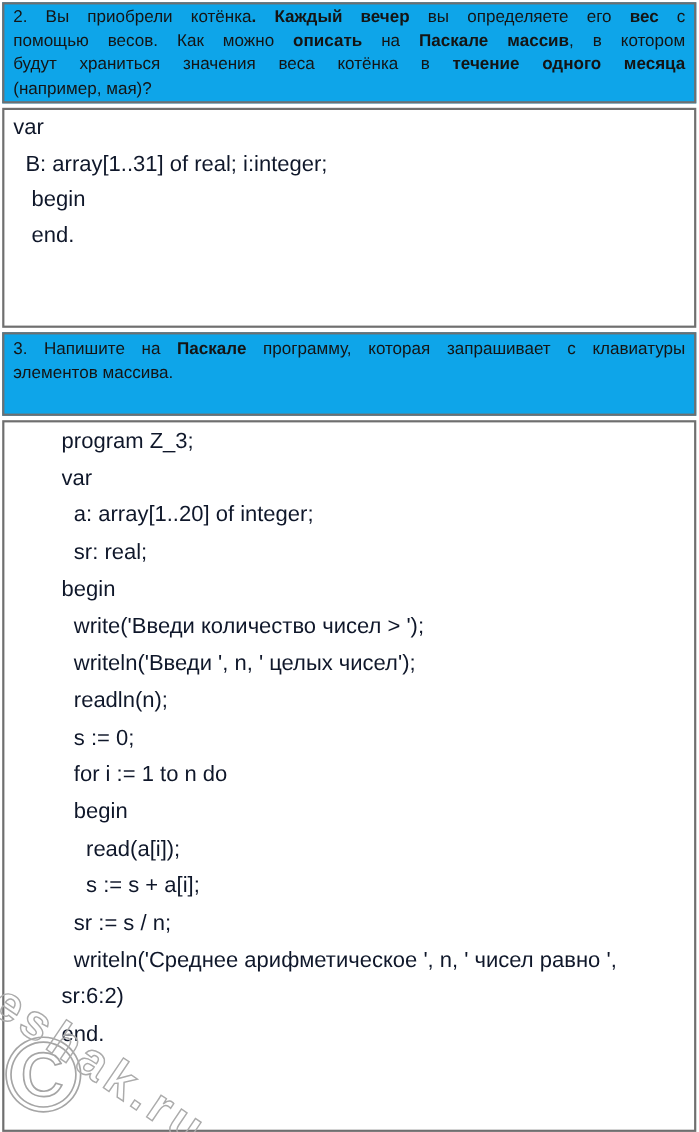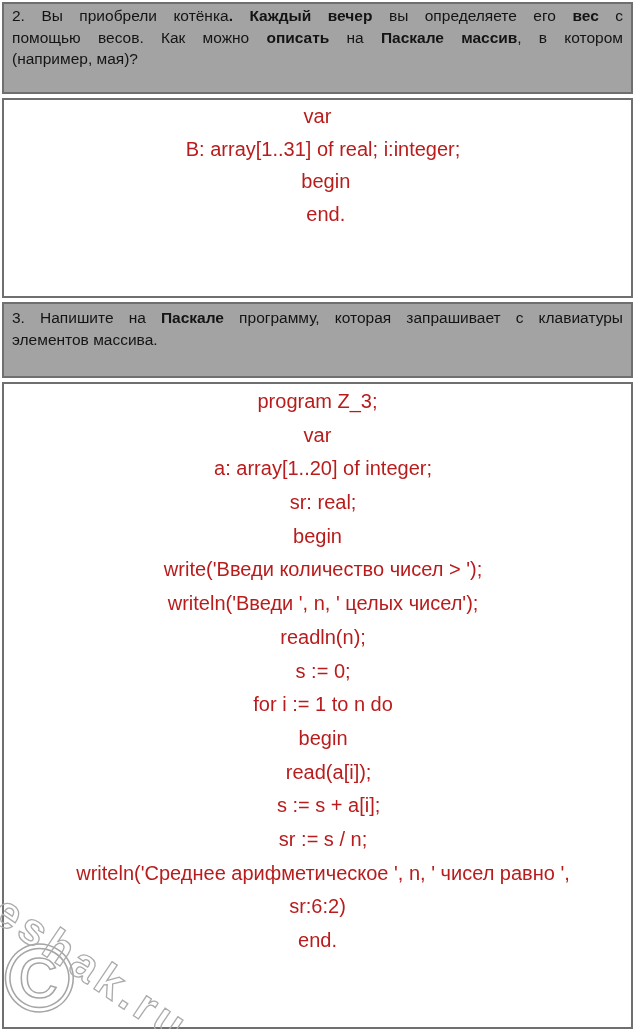--- a/index.html
+++ b/index.html
@@ -7,45 +7,44 @@
     width:635px;height:1029px;overflow:hidden;position:relative;
     background:#ffffff;color:#000;
     font-family:"Liberation Sans", sans-serif;
   }
   .page{padding:2px;}
   .box{
     box-sizing:border-box;width:631px;border:2px solid #6f6f6f;
     margin:0 0 4px 0;background:#fff;
   }
   .statement{
-    background:#a3a3a3;
+    background:#0ea5e9;
     font-size:15.5px;color:#141414;
     padding:1px 8px;
   }
   .stmt-line{
     line-height:21.5px;
     text-align:justify;
     text-align-last:justify;
     white-space:normal;
   }
   .t3s .stmt-line{line-height:22px;}
   .stmt-line.last{text-align:center;text-align-last:left;}
   .stmt-line b{font-weight:bold;}
   .code{
-    background:#ffffff;font-size:20px;color:#b91c1c;
+    background:#ffffff;font-size:20px;color:#0f172a;
     padding:0 8px;
-    text-align:center;
   }
   .code .code-line{white-space:pre;overflow:hidden;}
   .t2s{height:92px;}
   .t2c{height:200px;}
   .t2c .code-line{height:32.6px;line-height:32.6px;}
   .t3s{height:76px;padding-top:3px;padding-bottom:16px;}
   .t3c{height:647px;padding-top:1px;}
-  .t3c .code-line{height:33.7px;line-height:33.7px;}
+  .t3c .code-line{height:33.7px;line-height:33.7px;margin-left:44px;}
 
   .watermark{position:absolute;left:0;top:0;width:635px;height:1029px;pointer-events:none;}
   .wm-text{
     position:absolute;left:-6px;top:872px;
     transform:rotate(34deg);transform-origin:left top;
     font-size:45px;letter-spacing:5px;font-weight:bold;
     color:transparent;-webkit-text-stroke:1.3px #ababab;
   }
   .wm-copy{
     position:absolute;left:4px;top:930px;
@@ -55,20 +54,21 @@
 </style>
 </head>
 <body>
 
 <div class="page">
 
   <section class="box statement t2s">
     <div>
         <div class="stmt-line"><span>2. Вы приобрели котёнка</span><b>. Каждый вечер</b><span> вы определяете его </span><b>вес</b><span> с</span></div>
         <div class="stmt-line"><span>помощью весов. Как можно </span><b>описать</b><span> на </span><b>Паскале массив</b><span>, в котором</span></div>
+        <div class="stmt-line"><span>будут храниться значения веса котёнка в </span><b>течение одного месяца</b></div>
         <div class="stmt-line last"><span>(например, мая)?</span></div>
       </div>
   </section>
 
   <section class="box code t2c">
       <div class="code-line">var</div>
       <div class="code-line">  B: array[1..31] of real; i:integer;</div>
       <div class="code-line">   begin</div>
       <div class="code-line">   end.</div>
     </section>

